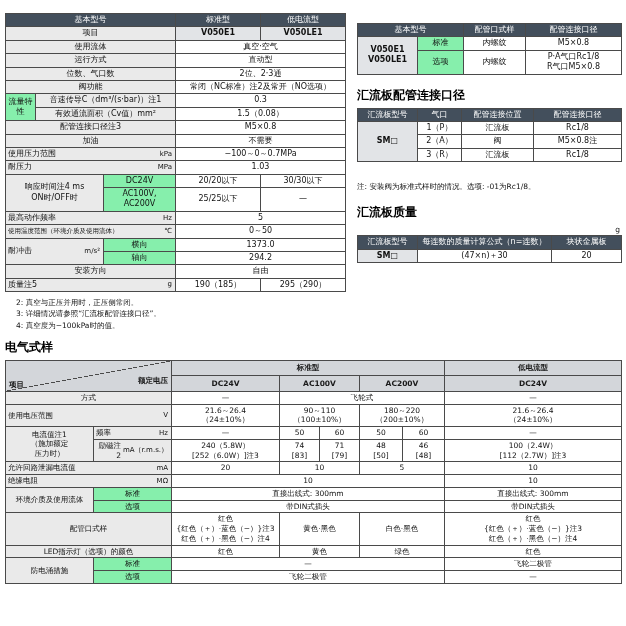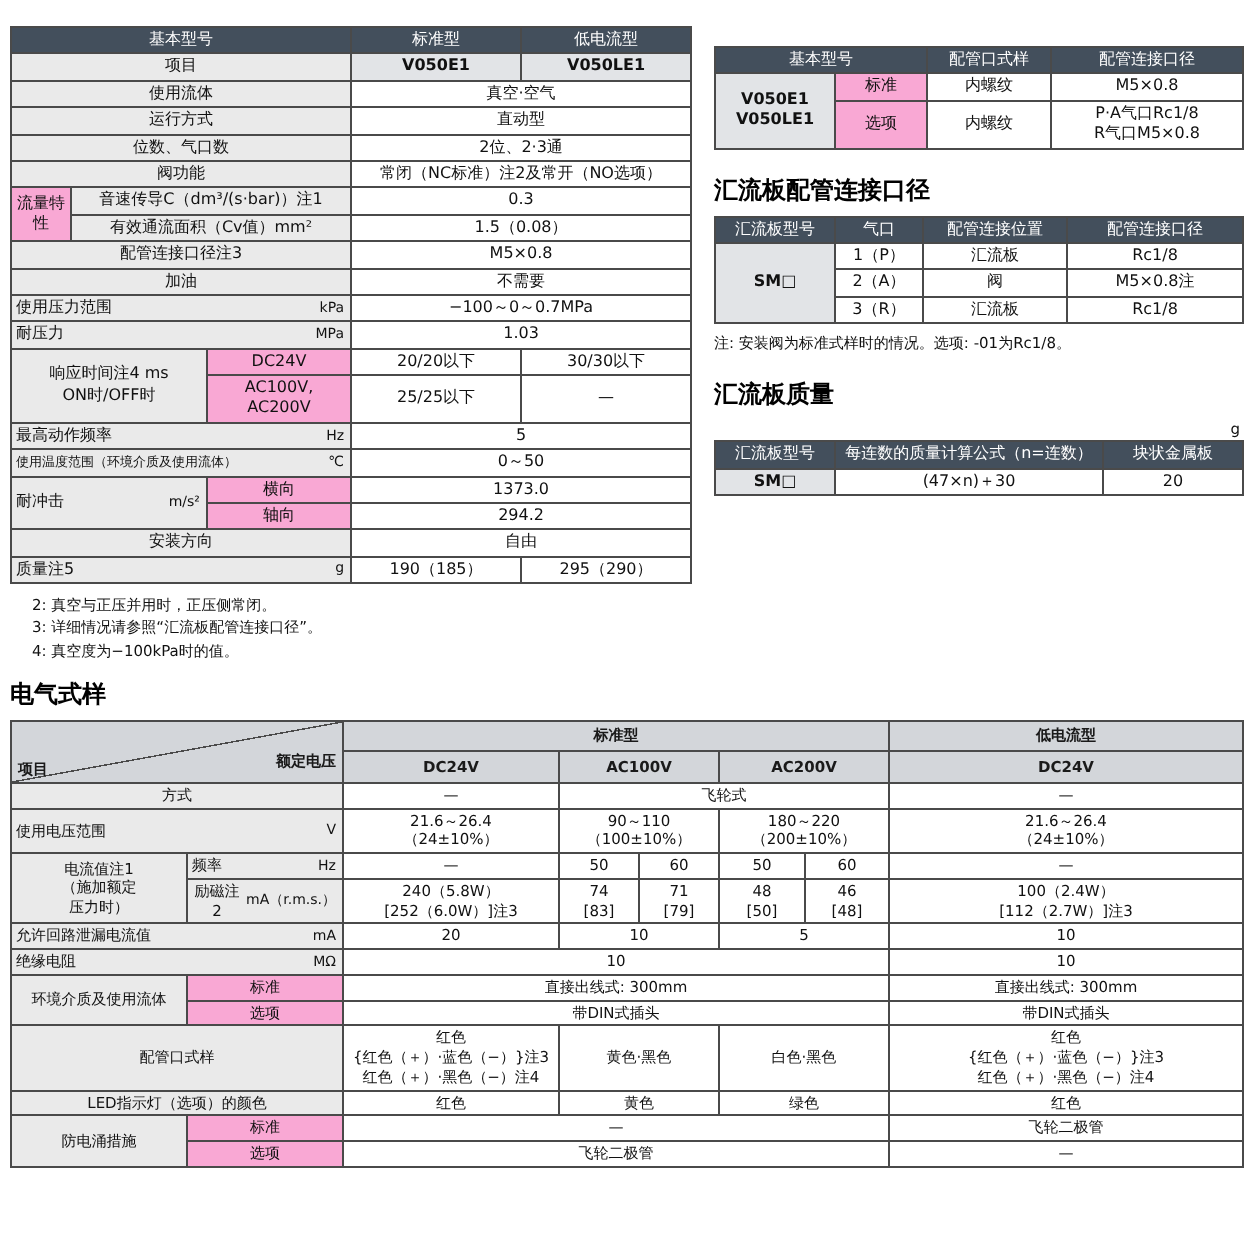--- a/index.html
+++ b/index.html
@@ -7,32 +7,32 @@
   body { font-family: "DejaVu Sans", sans-serif; font-size: 8px; color: #111; }
   .page { width: 626px; height: 584px; padding: 13px 5px 0 5px; }
   .top-row { display: flex; gap: 12px; align-items: flex-start; }
   .left-col { width: 340px; flex: none; }
   .right-col { flex: 1; padding-top: 10px; }
   table.tbl { border-collapse: collapse; table-layout: fixed; width: 100%; }
   .tbl td { border: 1px solid #4a4a4a; padding: 1px 2px; font-size: 8px; text-align: center; vertical-align: middle; line-height: 1.3; overflow: hidden; }
   .hdr { background: #434f5c; color: #fff; }
   .ar { text-align: right; padding-right: 4px; }
   .lbl { background: #eaeaea; text-align: left; padding-left: 3px; }
-  .lblc { background: #f9a8d4; text-align: center; }
+  .lblc { background: #86efac; text-align: center; }
   .model { background: #e2e4e7; font-weight: bold; }
   .pre { white-space: pre-line; }
   .sm { font-size: 7px; }
   .xs { font-size: 6.5px; }
-  .lu { display: flex; justify-content: space-between; align-items: center; gap: 2px; }
+  .lu { display: flex; justify-content: space-between; align-items: center; gap: 2px; text-align: right; }
   .lu .unit { font-size: 7px; flex: none; padding-right: 1px; }
   .notes { margin-top: 5px; font-size: 7.5px; line-height: 1.5; color: #111; }
   .notes .ind { margin-left: 11px; }
   .sec-title { font-weight: bold; font-size: 12px; color: #000; margin: 12px 0 4px 0; }
   .unit-line { text-align: right; font-size: 7.5px; padding: 0 2px 1px 0; }
-  .mp-note { font-size: 7.5px; margin-top: 5px; }
+  .mp-note { font-size: 7.5px; margin-top: 20px; }
   .elec { margin-top: 8px; }
   .ghdr { background: #d3d6da; font-weight: bold; color: #1a1a1a; }
   .diag { position: relative; height: 30px;
           background-image: linear-gradient(to bottom right, transparent 49.4%, #4a4a4a 49.4%, #4a4a4a 50.6%, transparent 50.6%); }
   .diag .t { position: absolute; top: 15px; right: 3px; font-weight: bold; }
   .diag .b { position: absolute; bottom: 1px; left: 3px; font-weight: bold; }
   .elec-tbl td { font-size: 7.5px; }
 </style>
 </head>
 <body>

